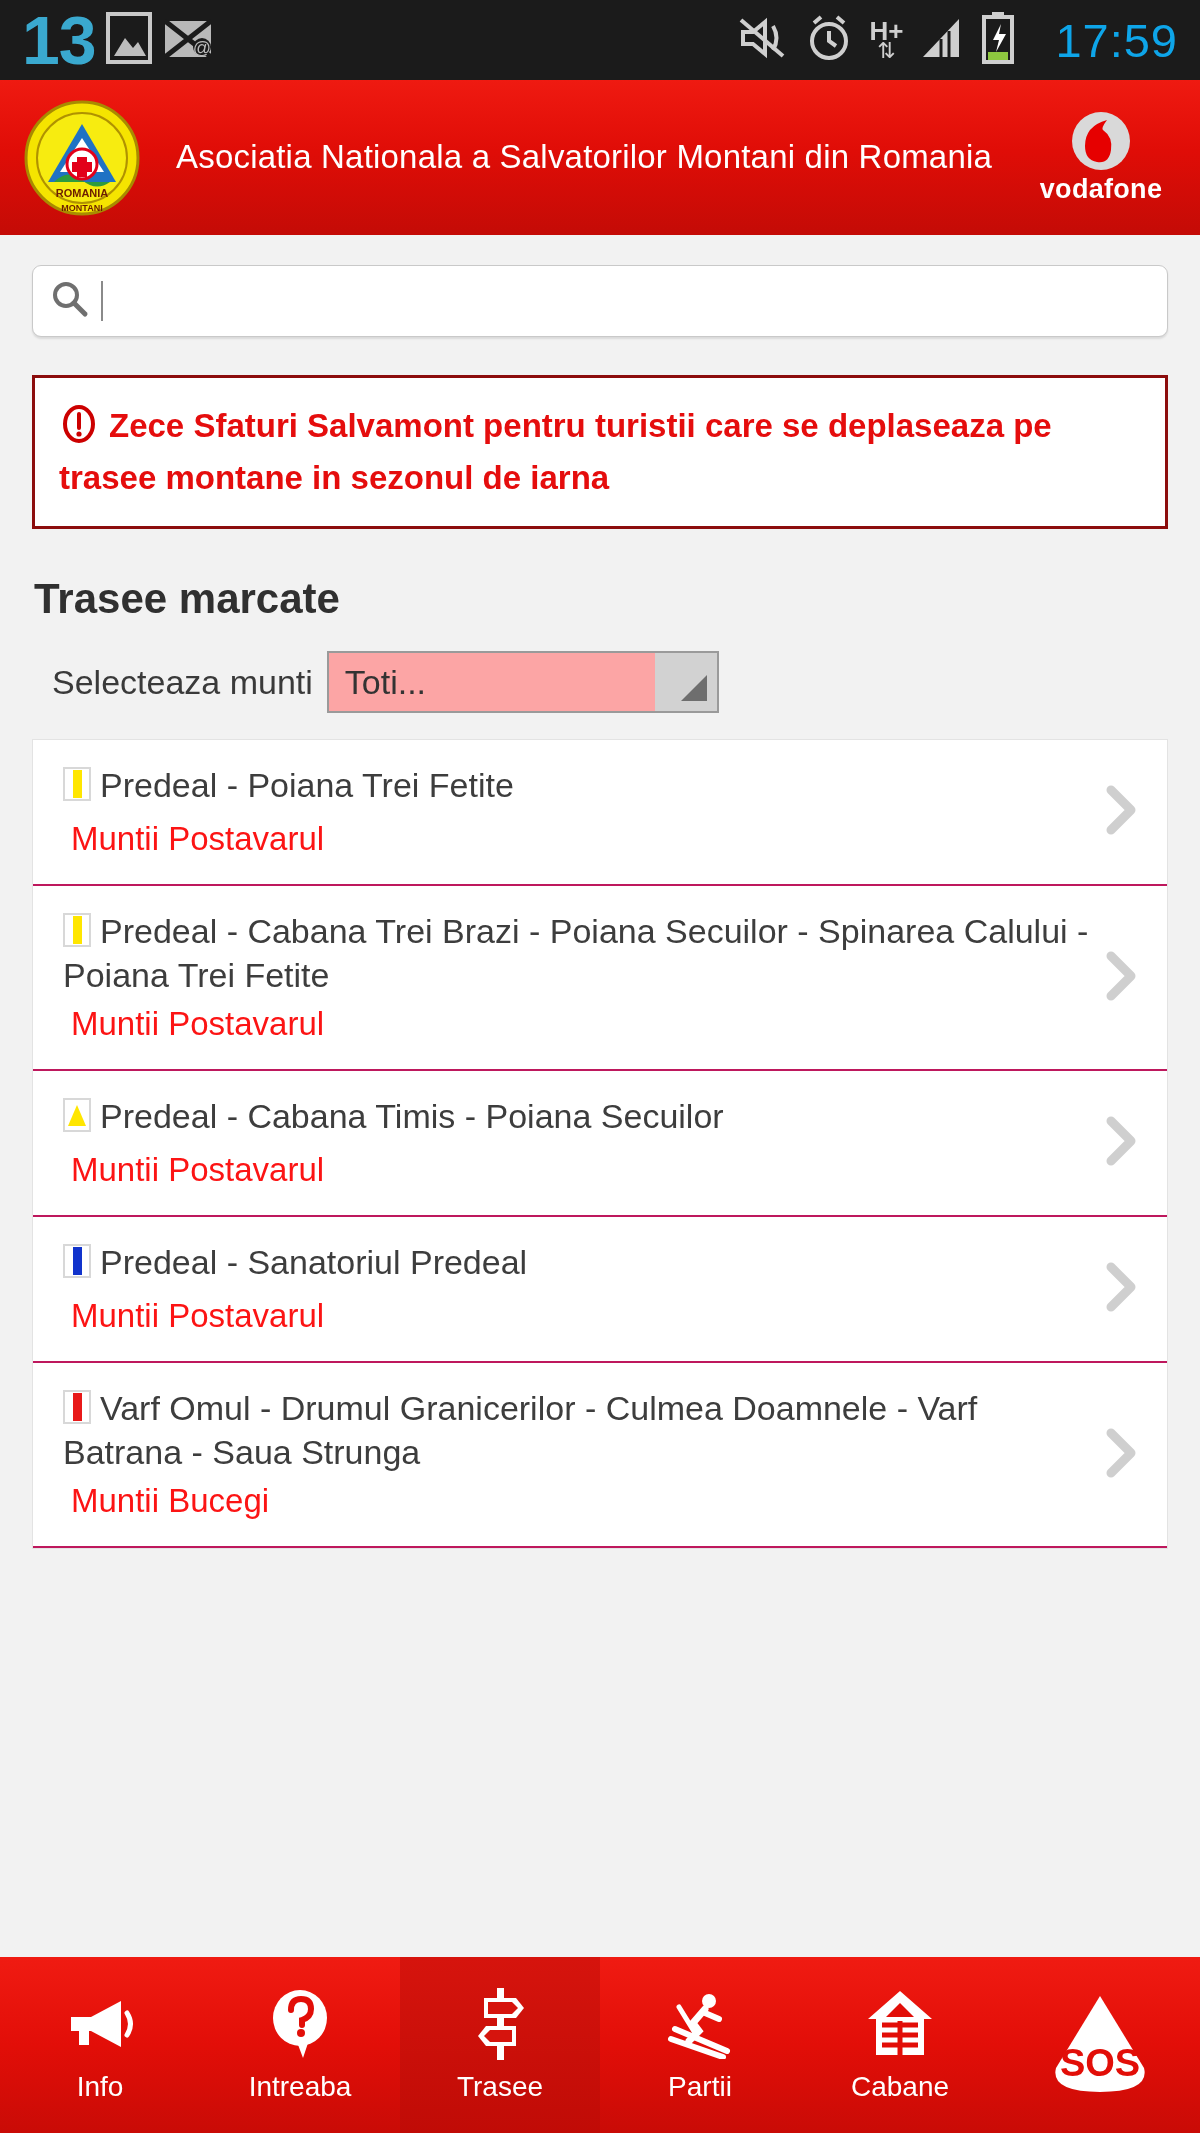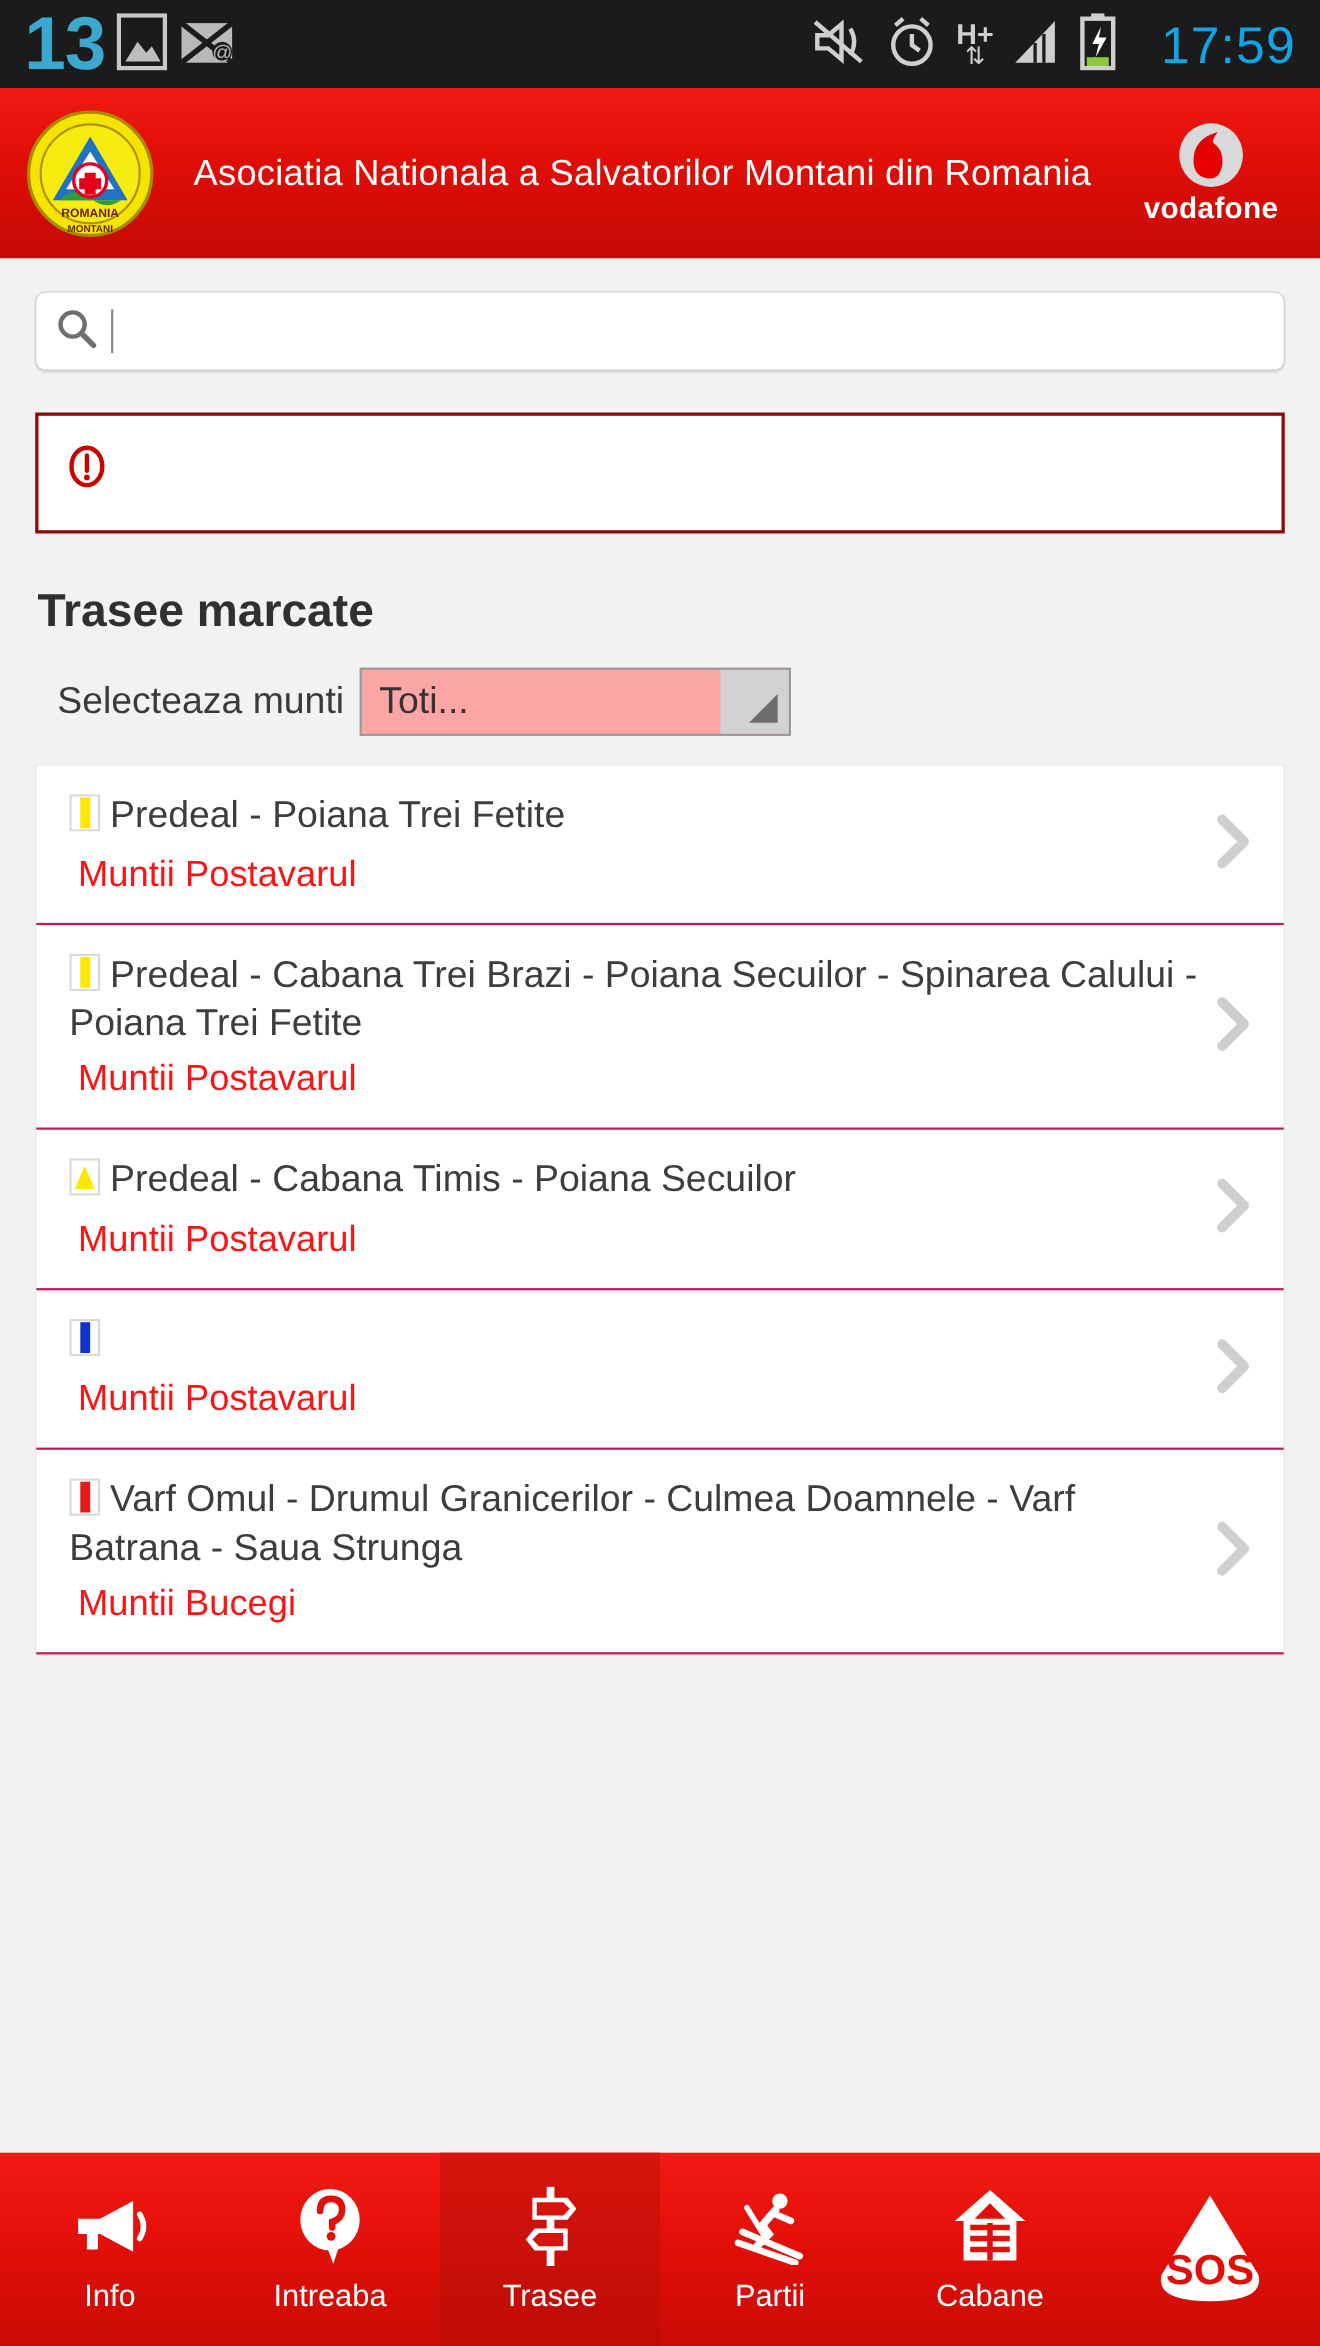--- a/index.html
+++ b/index.html
@@ -208,21 +208,21 @@
     </div>
 
     <div class="alert">
       <div class="alert-text">
         <span class="alert-ico">
           <svg width="40" height="40" viewBox="0 0 40 40">
               <ellipse cx="20" cy="20" rx="14" ry="17" fill="none" stroke="#cc0000" stroke-width="4"></ellipse>
               <path d="M20 10 v14" stroke="#cc0000" stroke-width="4" stroke-linecap="round"></path>
               <circle cx="20" cy="30" r="2.6" fill="#cc0000"></circle>
             </svg>
-        </span>
+        </span><span>Zece Sfaturi Salvamont pentru turistii care se deplaseaza pe trasee montane in sezonul de iarna</span>
       </div>
     </div>
 
     <div class="section-title">Trasee marcate</div>
 
     <div class="filter-row">
       <span class="filter-label">Selecteaza munti</span>
       <div class="select">
         <span class="select-val">Toti...</span>
         <span class="select-btn">
@@ -291,21 +291,21 @@
       </div>
 
       <div class="list-item">
         <div class="li-main">
           <div class="li-title">
             <span class="marker">
               <svg width="28" height="34" viewBox="0 0 28 34">
                   <rect x="1" y="1" width="26" height="32" fill="#fff" stroke="#d8d8d8" stroke-width="2"></rect>
                   <rect x="10" y="3" width="9" height="28" fill="#1133cc"></rect>
                 </svg>
-            </span>
+            </span><span>Predeal - Sanatoriul Predeal</span>
           </div>
           <div class="li-sub">Muntii Postavarul</div>
         </div>
         <span class="chev">
           <svg width="40" height="56" viewBox="0 0 40 56">
               <path d="M10 8 L30 28 L10 48" fill="none" stroke="#cfcfcf" stroke-width="9" stroke-linecap="round" stroke-linejoin="round"></path>
             </svg>
         </span>
       </div>
 

